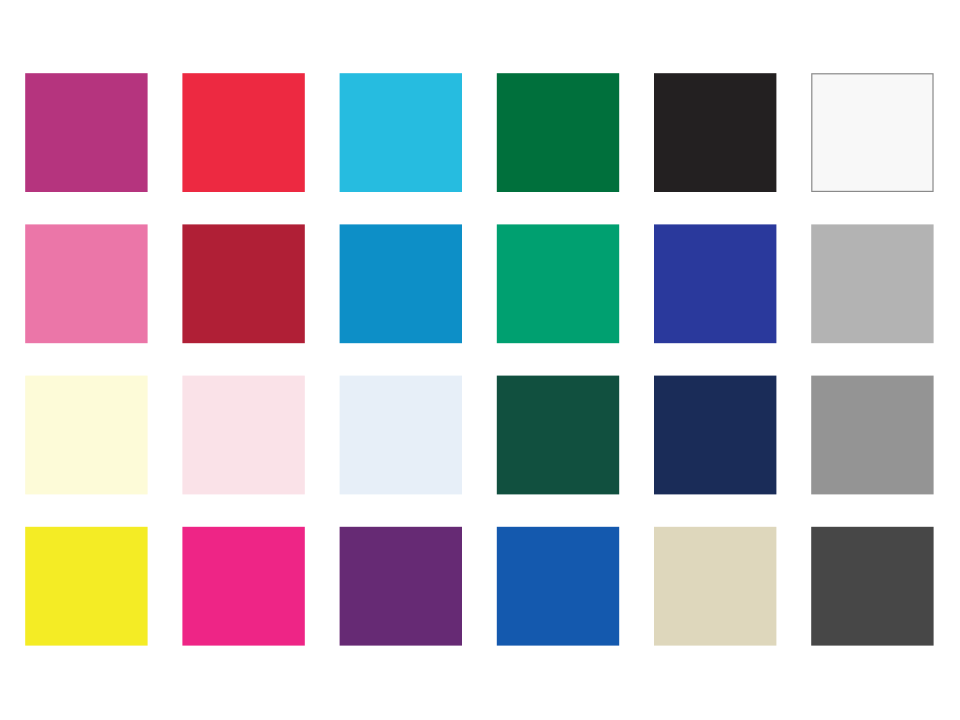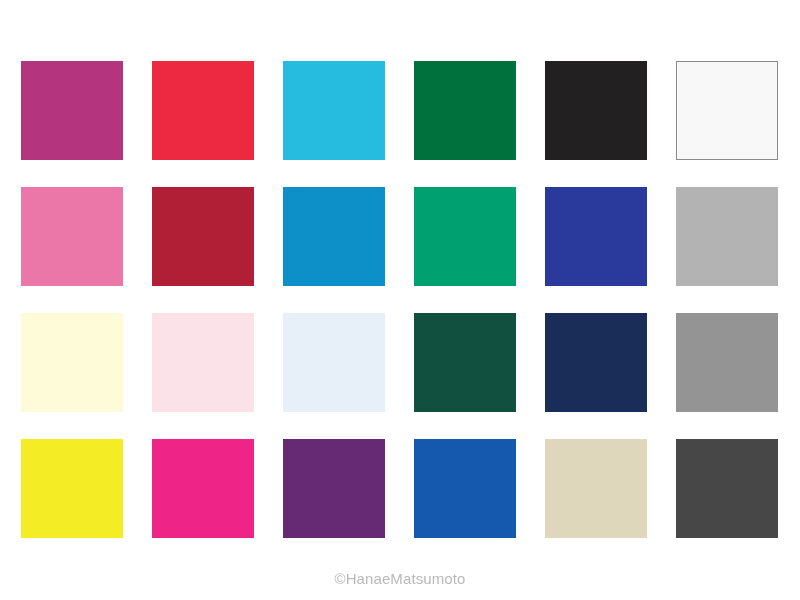--- a/index.html
+++ b/index.html
@@ -83,17 +83,14 @@
       <div class="swatch" title="navy-blue" style="background-color: rgb(26, 44, 88);"></div>
       <div class="swatch" title="medium-gray" style="background-color: rgb(148, 148, 148);"></div>
       <div class="swatch" title="bright-yellow" style="background-color: rgb(244, 236, 37);"></div>
       <div class="swatch" title="hot-pink" style="background-color: rgb(238, 37, 134);"></div>
       <div class="swatch" title="purple" style="background-color: rgb(102, 42, 116);"></div>
       <div class="swatch" title="cobalt-blue" style="background-color: rgb(20, 89, 174);"></div>
       <div class="swatch" title="beige-sand" style="background-color: rgb(222, 215, 188);"></div>
       <div class="swatch" title="charcoal-gray" style="background-color: rgb(71, 71, 71);"></div>
     </div>
 
-  <div id="caption-bar">
-    <span id="copyright-caption" style="color: rgb(185, 185, 185);">©HanaeMatsumoto</span>
-  </div>
 
 </div>
 
 </body></html>

